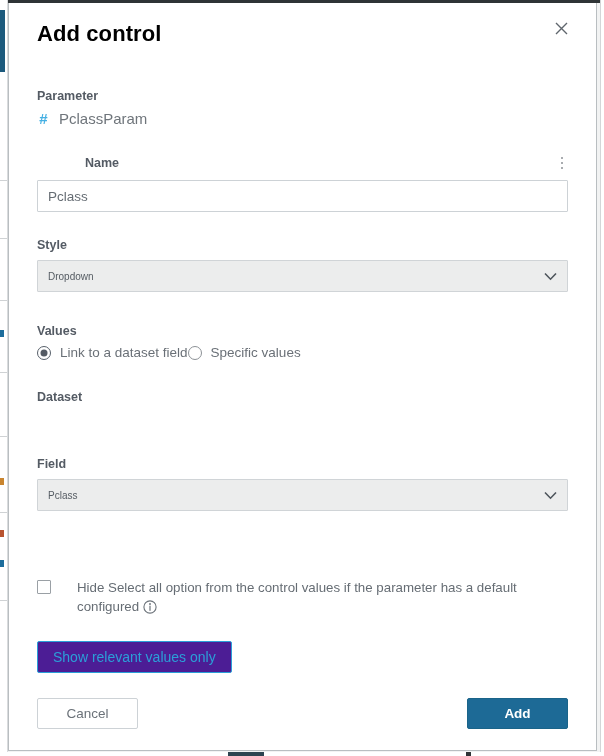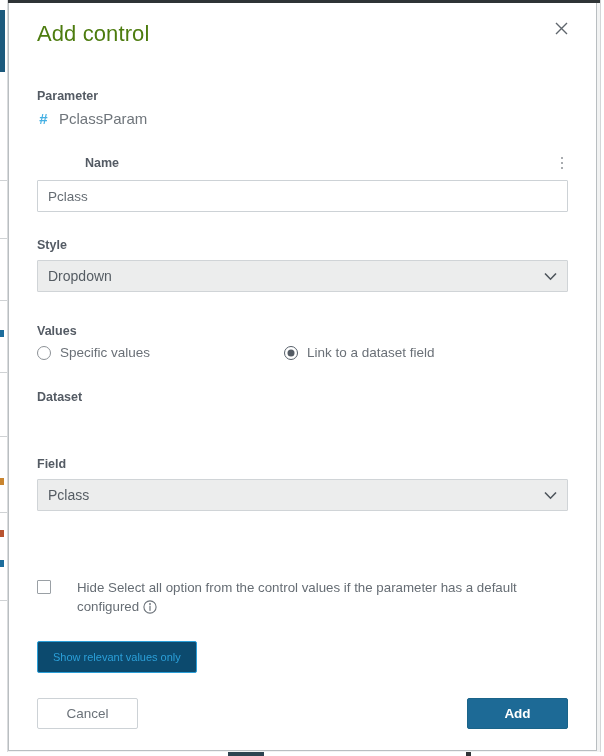--- a/index.html
+++ b/index.html
@@ -99,22 +99,22 @@
 
   
   .dlg-header {
     position: relative;
     height: 62px;
     display: flex;
     align-items: center;
   }
   .dlg-title {
     font-size: 22px;
-    font-weight: 400;
-    color: #4d7c0f;
+    font-weight: 700;
+    color: #000000;
     letter-spacing: .1px;
     line-height: 1;
   }
   .close-btn {
     position: absolute;
     right: -6px;
     top: 12px;
     width: 26px;
     height: 26px;
     display: flex;
@@ -209,21 +209,21 @@
     height: 32px;
   }
   .select-box {
     width: 100%;
     height: 32px;
     box-sizing: border-box;
     border: 1px solid #d0d4d7;
     border-radius: 1px;
     background: #eceded;
     color: #555c63;
-    font-size: 14px;
+    font-size: 10px;
     padding: 0 34px 0 10px;
     display: flex;
     align-items: center;
     cursor: pointer;
     user-select: none;
   }
   .select-chevron {
     position: absolute;
     right: 11px;
     top: 0;
@@ -306,23 +306,23 @@
   
   .ghost-btn {
     display: inline-flex;
     align-items: center;
     justify-content: center;
     height: 32px;
     padding: 0 15px;
     box-sizing: border-box;
     border: 1px solid #2b9fd8;
     border-radius: 2px;
-    background: #0c4a6e;
+    background: #4c1d95;
     color: #2b9fd8;
-    font-size: 11px;
+    font-size: 14px;
     font-family: inherit;
     cursor: pointer;
   }
 
   
   .footer {
     display: flex;
     align-items: center;
     justify-content: space-between;
   }
@@ -430,27 +430,27 @@
         <svg width="13" height="9" viewBox="0 0 13 9" aria-hidden="true">
           <path d="M1 1.5 L6.5 7.2 L12 1.5" stroke="#4e555c" stroke-width="1.6" fill="none"></path>
         </svg>
       </span>
     </div>
   </div>
 
   <div class="sec-values">
     <div class="field-label">Values</div>
     <div class="radio-row">
+      <label class="radio-opt">
+        <span class="radio-mark checked"></span>
+        <span class="radio-label">Link to a dataset field</span>
+      </label>
       <label class="radio-opt first">
         <span class="radio-mark"></span>
         <span class="radio-label">Specific values</span>
-      </label>
-      <label class="radio-opt">
-        <span class="radio-mark checked"></span>
-        <span class="radio-label">Link to a dataset field</span>
       </label>
     </div>
   </div>
 
   <div class="sec-dataset">
     <div class="field-label">Dataset</div>
   </div>
 
   <div class="sec-field">
     <div class="field-label">Field</div>

